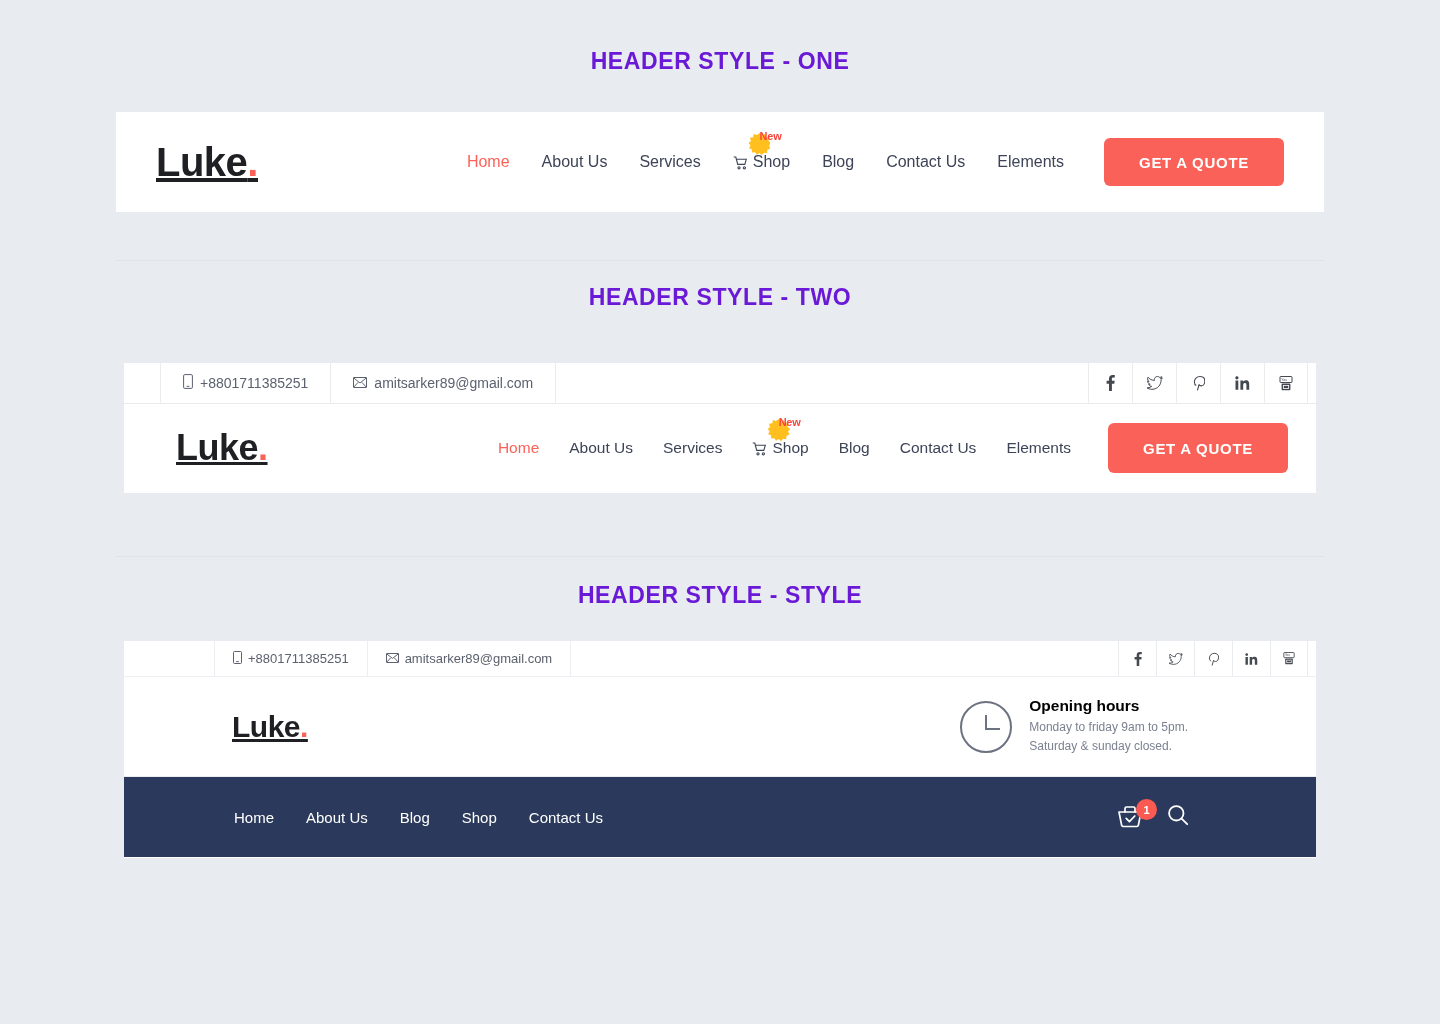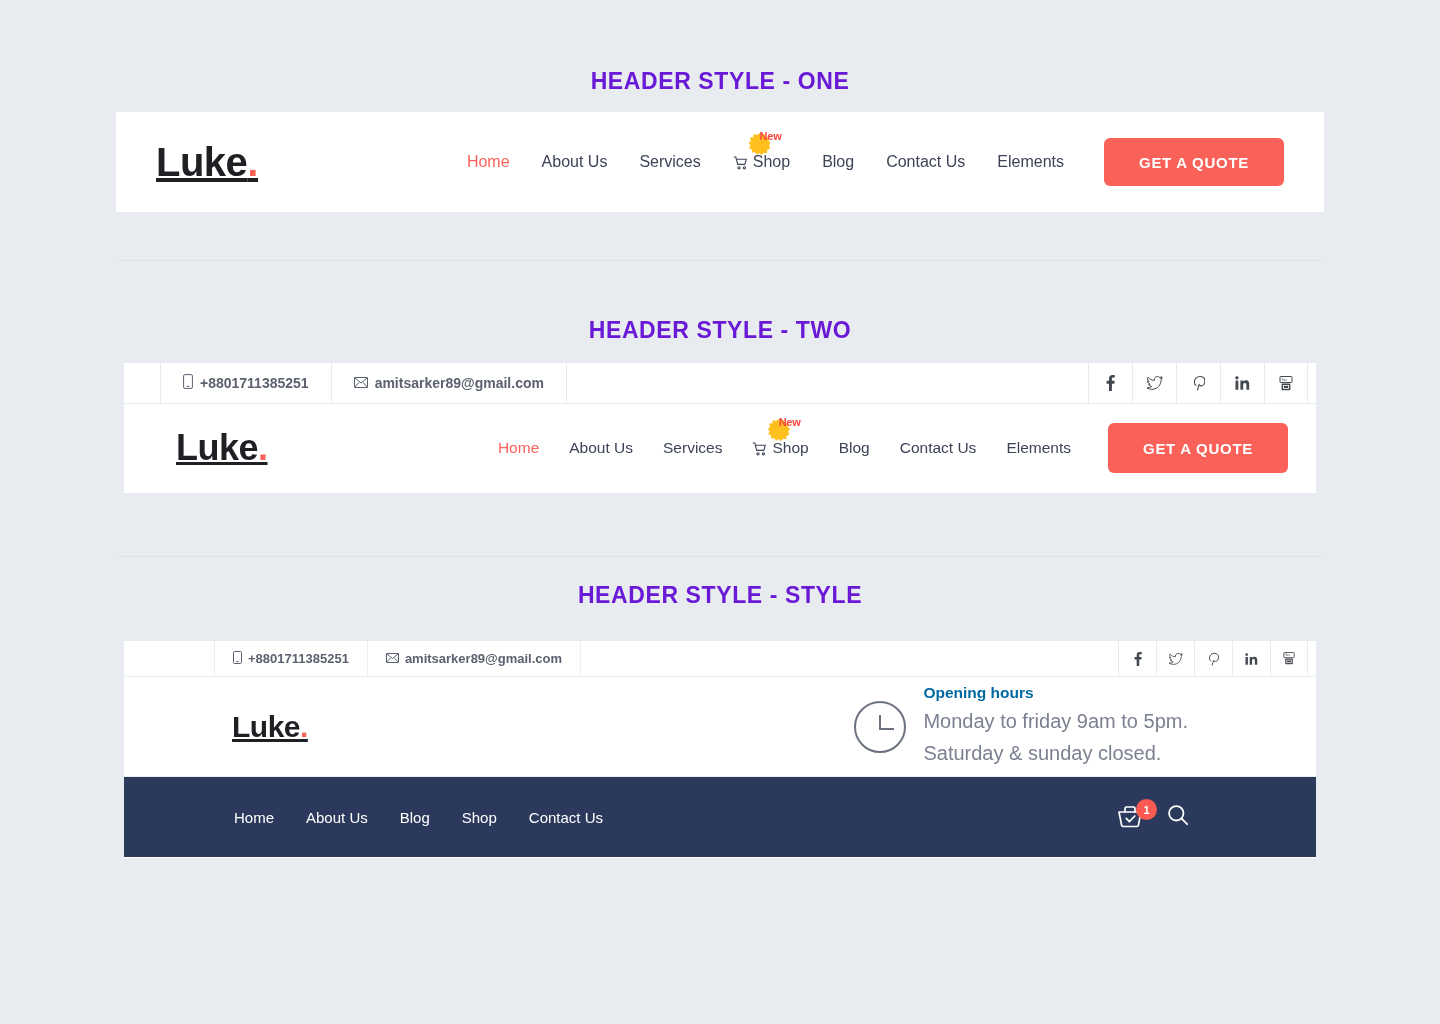--- a/index.html
+++ b/index.html
@@ -17,22 +17,22 @@
   .section-title {
     position: absolute;
     left: 0; width: 1440px;
     text-align: center;
     font-size: 23px;
     font-weight: 700;
     letter-spacing: 0.6px;
     color: #6a19d6;
     font-family: "Liberation Sans", sans-serif;
   }
-  #title-one   { top: 68px; }
-  #title-two   { top: 317px; }
+  #title-one   { top: 48px; }
+  #title-two   { top: 284px; }
   #title-three { top: 582px; }
 
   
   .divider {
     position: absolute;
     left: 116px; width: 1208px; height: 1px;
     background: #dfe3e9;
   }
   #divider-one { top: 260px; }
   #divider-two { top: 556px; }
@@ -142,21 +142,20 @@
     font-size: 14px;
     color: #5b616e;
   }
   .topbar .tb-item {
     display: flex;
     align-items: center;
     gap: 7px;
     padding: 0 22px;
     border-right: 1px solid #e9ecef;
     white-space: nowrap;
-    font-weight: bold;
   }
   .topbar .tb-item.first { border-left: 1px solid #e9ecef; margin-left: 36px; }
   .topbar .tb-spacer { flex: 1; }
   .social-group { display: flex; align-items: stretch; margin-right: 8px; }
   .social-group .soc {
     width: 44px;
     border-left: 1px solid #e9ecef;
     display: flex; align-items: center; justify-content: center;
     color: #44484f;
     cursor: pointer;
@@ -247,25 +246,25 @@
   .clock-icon::after {
     content: "";
     position: absolute;
     left: 50%; top: 25px;
     width: 14px; height: 2px;
     background: #6c7280;
   }
   .opening-text .oh-title {
     font-size: 15.5px;
     font-weight: 700;
-    color: #0369a1;
+    color: #000000;
     margin-bottom: 3px;
   }
   .opening-text .oh-line {
-    font-size: 20px;
+    font-size: 12px;
     color: #7b8190;
     line-height: 1.62;
   }
 
   .navbar-dark {
     height: 80px;
     background: #2b3a5c;
     display: flex;
     align-items: center;
   }

